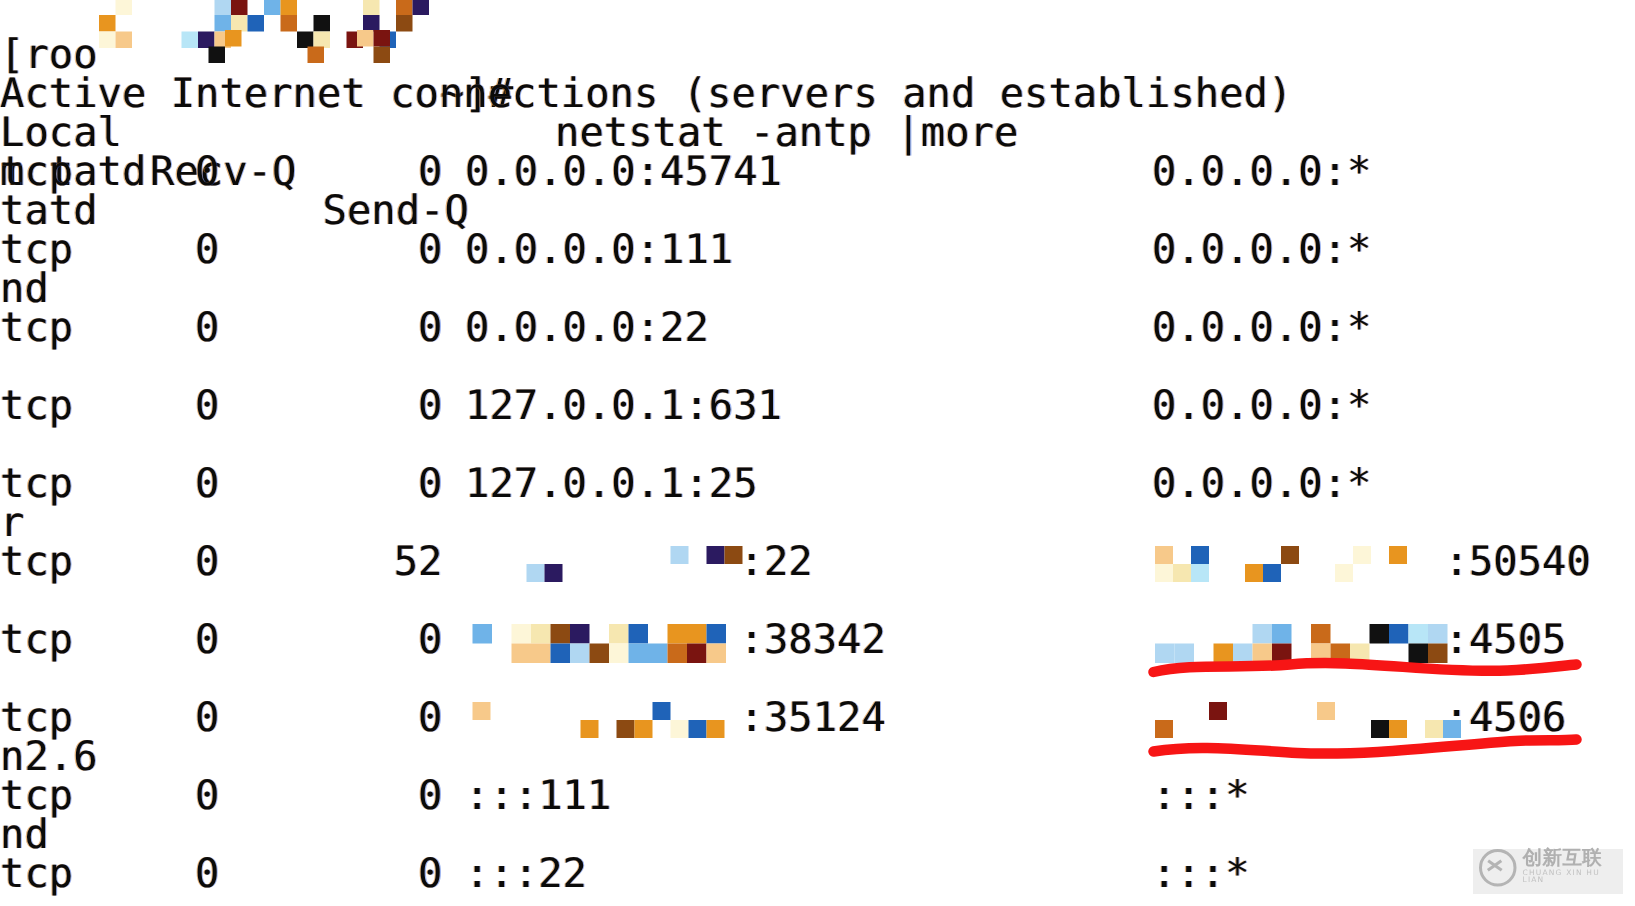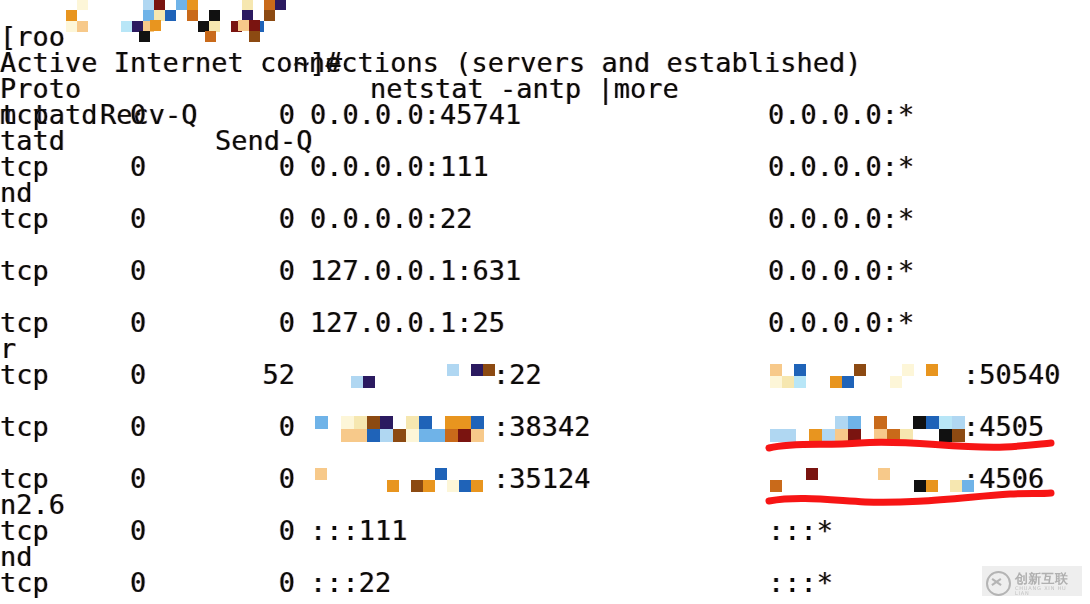--- a/index.html
+++ b/index.html
@@ -64,21 +64,21 @@
 
   
   #watermark {
     position: absolute;
     right: 8px;
     bottom: 8px;
     width: 100px;
     height: 30px;
     background: rgba(236,236,236,0.88);
     display: flex;
-    align-items: flex-end;
+    align-items: flex-start;
     gap: 4px;
     padding: 0 4px;
     box-sizing: border-box;
   }
   #watermark .wm-logo {
     width: 21px; height: 21px;
     border: 2px solid #b4b4b4;
     border-radius: 50%;
     position: relative;
     flex: 0 0 auto;
@@ -123,21 +123,21 @@
       <span class="cont" style="left:370px">netstat -antp |more</span>
     </div>
 
     
     <div class="line" style="top:24px">
       <span class="cont">Active Internet connections (servers and established)</span>
     </div>
 
     
     <div class="line" style="top:50px">
-      <span class="cont" style="left:0px">Proto</span>
+      <span class="cont" style="left:0px">Local</span>
       <span class="cont" style="left:100px">Recv-Q</span>
       <span class="cont" style="left:215px">Send-Q</span>
     </div>
 
     
     <div class="line" style="top:76px">
       <span class="cont">m tatd</span>
     </div>
 
     

